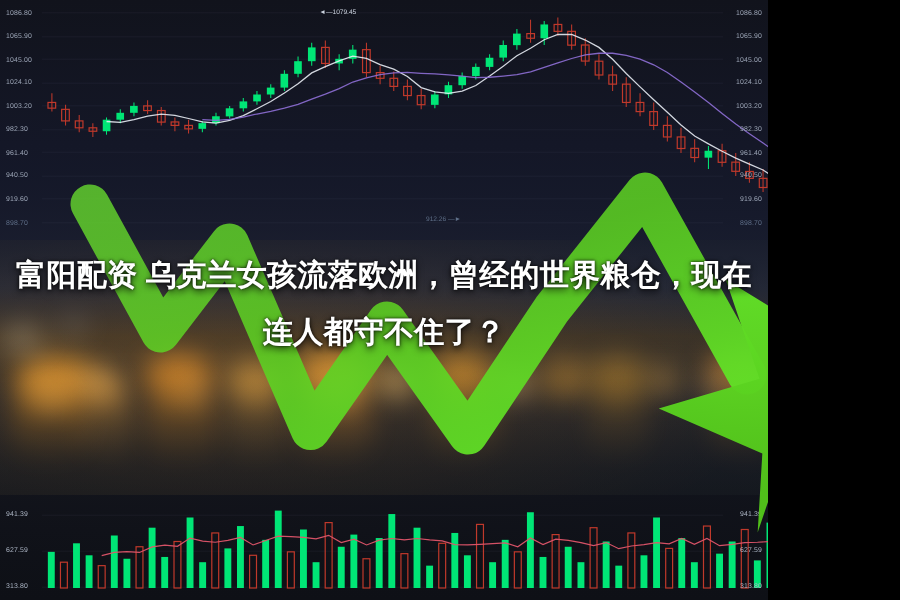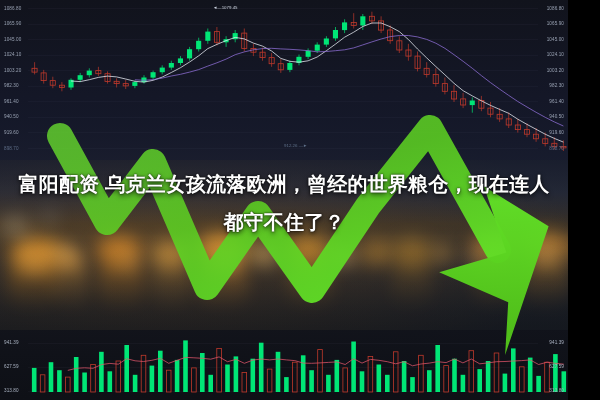--- a/index.html
+++ b/index.html
@@ -1,17 +1,17 @@
 <!DOCTYPE html>
 <html><head>
 <meta charset="utf-8">
 <style>
   html,body{margin:0;padding:0;background:#000;}
   #stage{
-    position:relative;width:568px;height:400px;overflow:hidden;
+    position:relative;width:512px;height:400px;overflow:hidden;
     font-family:"Liberation Sans","DejaVu Sans",sans-serif;
     background:#0a0d14;
   }
   
   .bg-base{
     position:absolute;inset:0;
     background:
       linear-gradient(180deg,#0b0f1a 0%,#141a2b 30%,#2a2f3c 48%,#3a3227 56%,#2b2a2c 66%,#1b1f26 78%,#10141b 100%);
   }
   .bg-glow{position:absolute;border-radius:50%;filter:blur(9px);}

